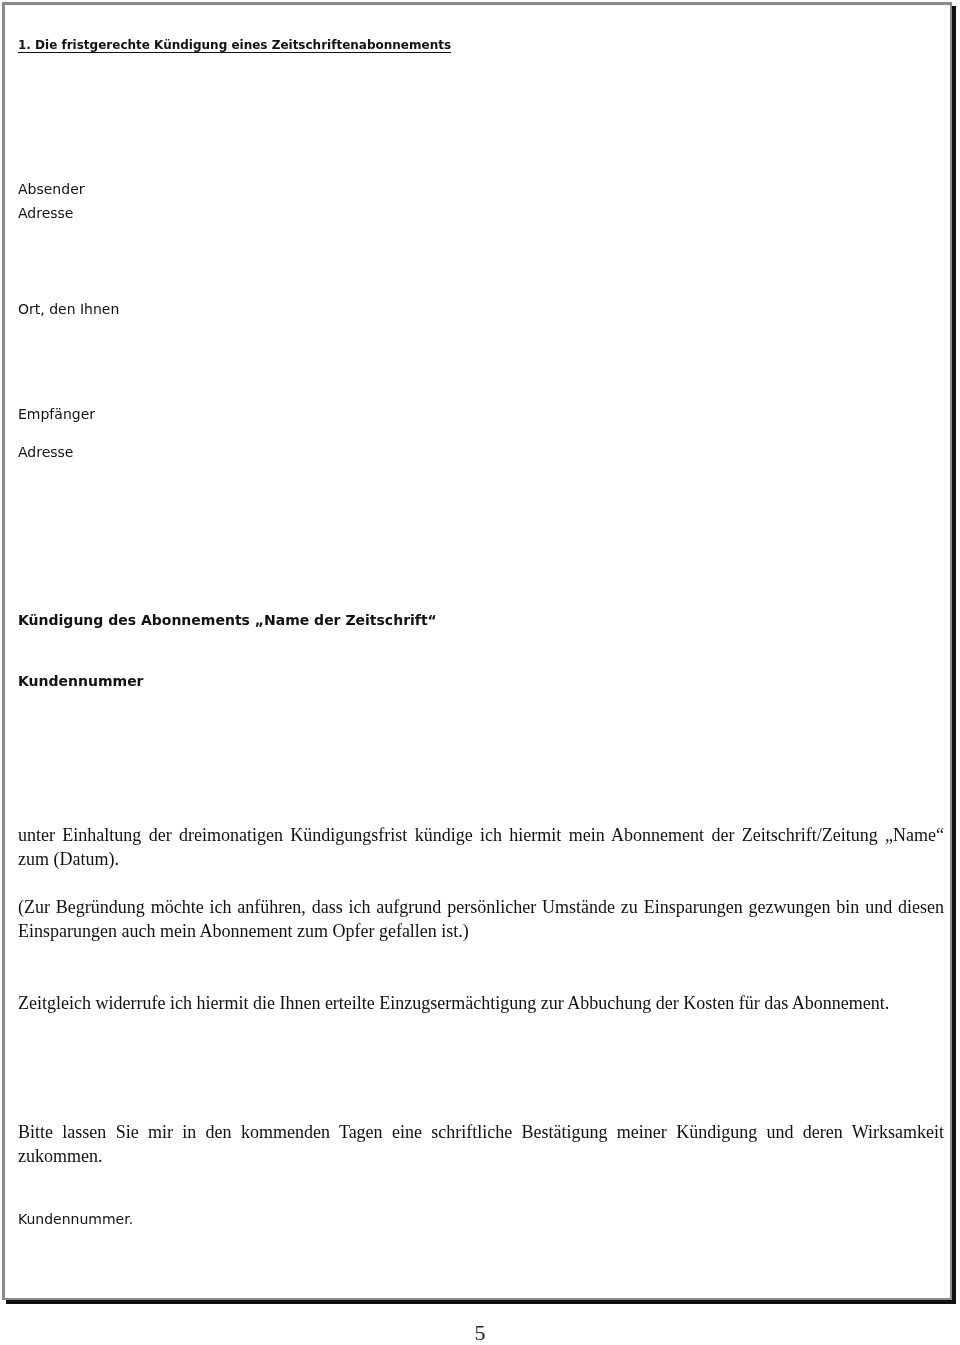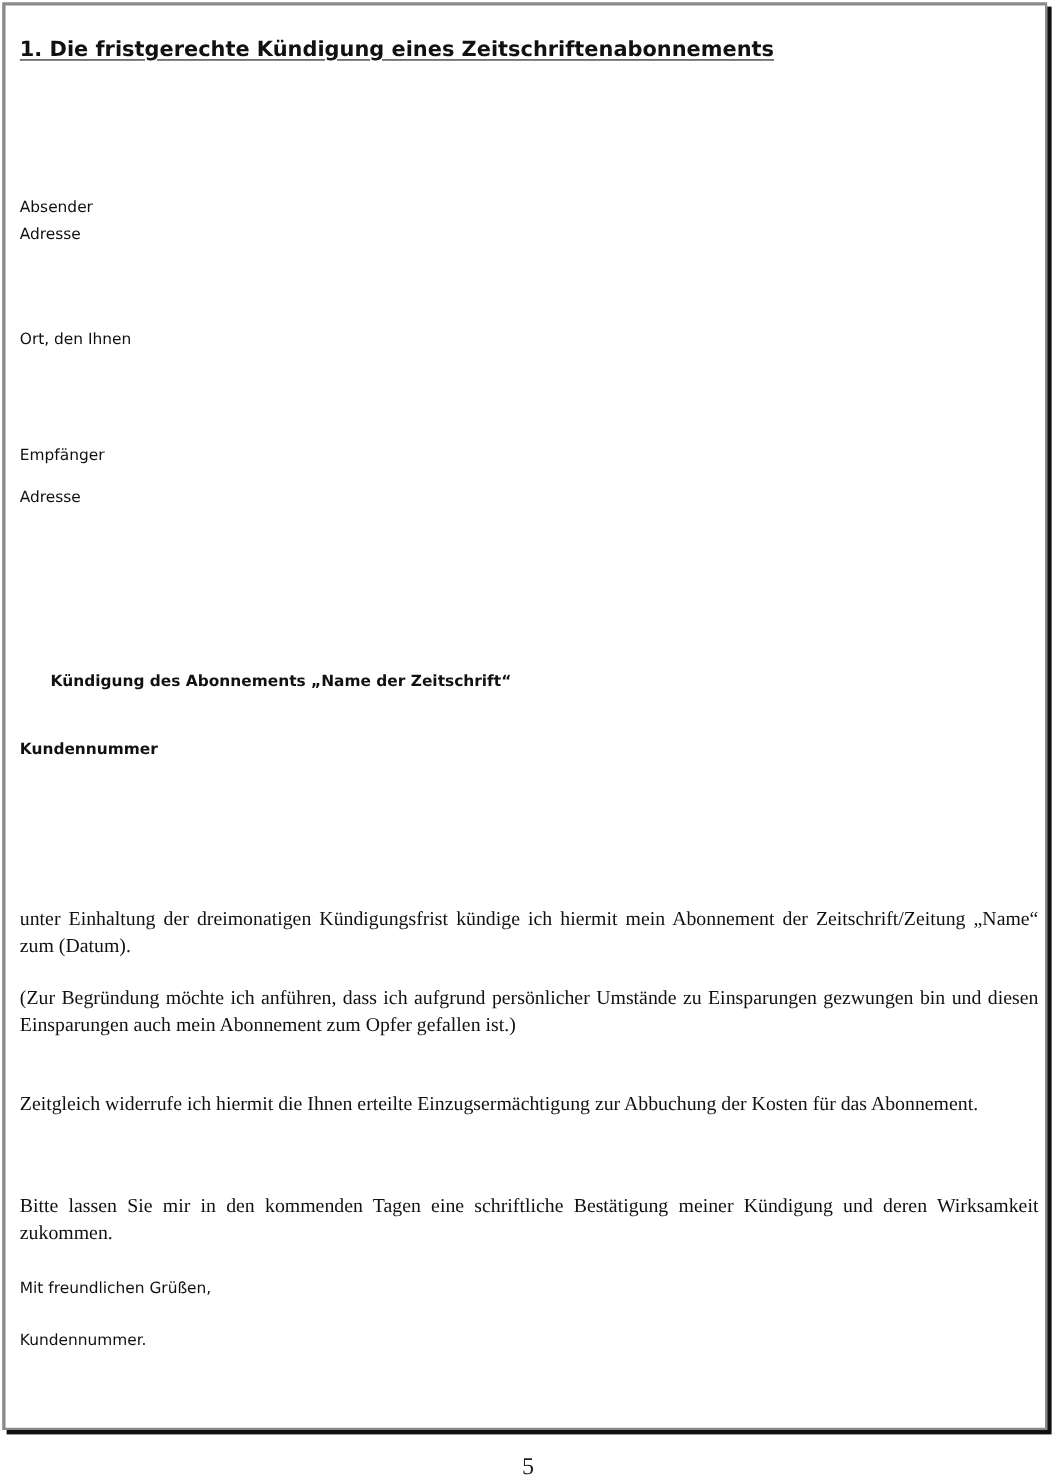--- a/index.html
+++ b/index.html
@@ -33,21 +33,21 @@
       position: absolute;
       left: 13px;
       font-size: 14px;
       line-height: 24px;
       white-space: nowrap;
     }
     .heading {
       font-weight: bold;
       text-decoration: underline;
       text-underline-offset: 3px;
-      font-size: 19px;
+      font-size: 12px;
     }
     .bold {
       font-weight: bold;
     }
     .para {
       position: absolute;
       left: 13px;
       width: 926px;
       font-size: 18px;
       line-height: 24px;
@@ -73,26 +73,25 @@
   <div class="line heading" style="top:28px;">1. Die fristgerechte Kündigung eines Zeitschriftenabonnements</div>
 
   <div class="line" style="top:172px;">Absender</div>
   <div class="line" style="top:196px;">Adresse</div>
 
   <div class="line" style="top:292px;">Ort, den Ihnen</div>
 
   <div class="line" style="top:397px;">Empfänger</div>
   <div class="line" style="top:435px;">Adresse</div>
 
-  <div class="line bold" style="top:603px;margin-left:28px;">Kündigung des Abonnements „Name der Zeitschrift“</div>
+  <div class="line bold" style="top:603px;">Kündigung des Abonnements „Name der Zeitschrift“</div>
   <div class="line bold" style="top:664px;">Kundennummer</div>
 
 
   <div class="para" style="top:818px;">unter Einhaltung der dreimonatigen Kündigungsfrist kündige ich hiermit mein Abonnement der Zeitschrift/Zeitung „Name“ zum (Datum).</div>
   <div class="para" style="top:986px;">Zeitgleich widerrufe ich hiermit die Ihnen erteilte Einzugsermächtigung zur Abbuchung der Kosten für das Abonnement.</div>
   <div class="para" style="top:890px;">(Zur Begründung möchte ich anführen, dass ich aufgrund persönlicher Umstände zu Einsparungen gezwungen bin und diesen Einsparungen auch mein Abonnement zum Opfer gefallen ist.)</div>
-  <div class="para" style="top:1079px;">Bitte lassen Sie mir in den kommenden Tagen eine schriftliche Bestätigung meiner Kündigung und deren Wirksamkeit zukommen.</div>
+  <div class="para" style="top:1115px;">Bitte lassen Sie mir in den kommenden Tagen eine schriftliche Bestätigung meiner Kündigung und deren Wirksamkeit zukommen.</div>
 
-  <div class="line" style="top:1154px;">Mit freundlichen Grüßen,</div>
   <div class="line" style="top:1202px;">Kundennummer.</div>
 </div>
 
 <div class="page-number">5</div>
 
 </body></html>

